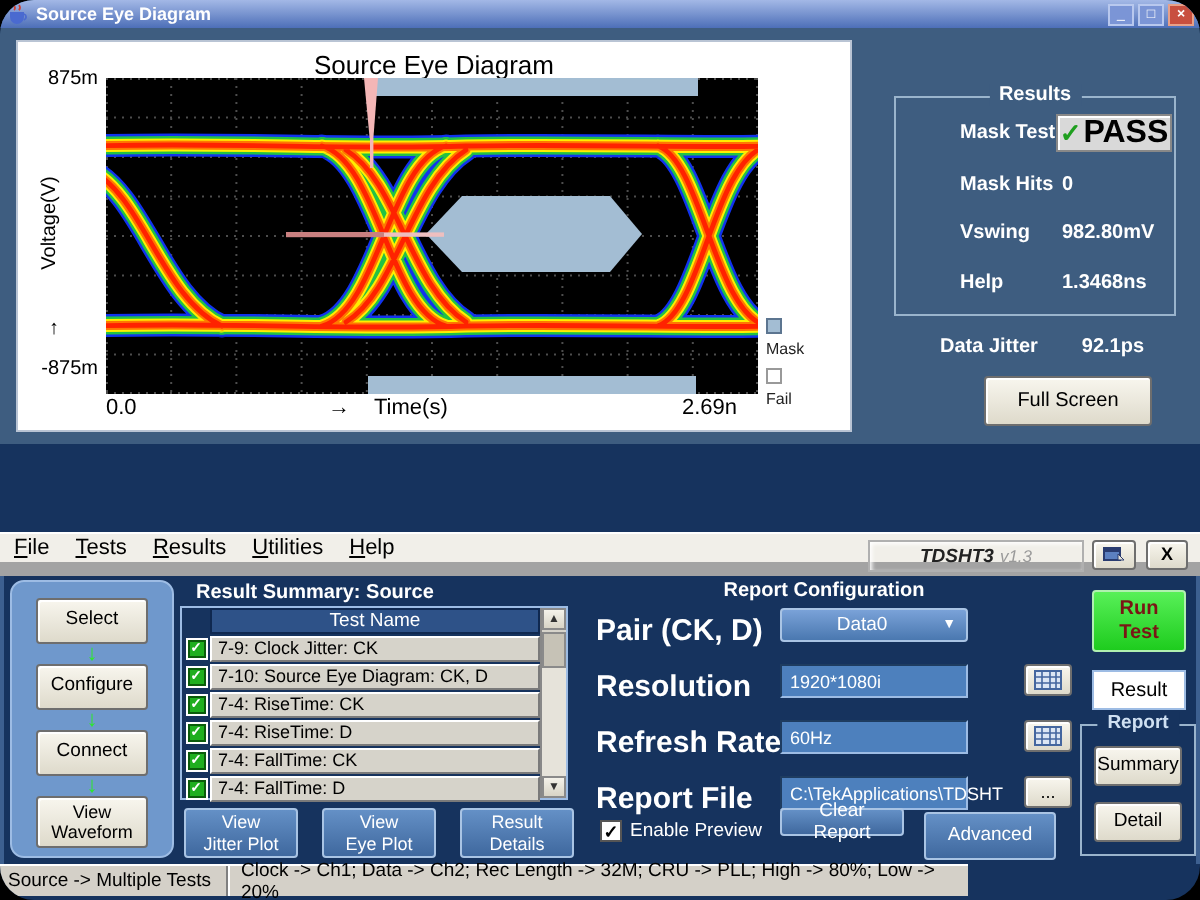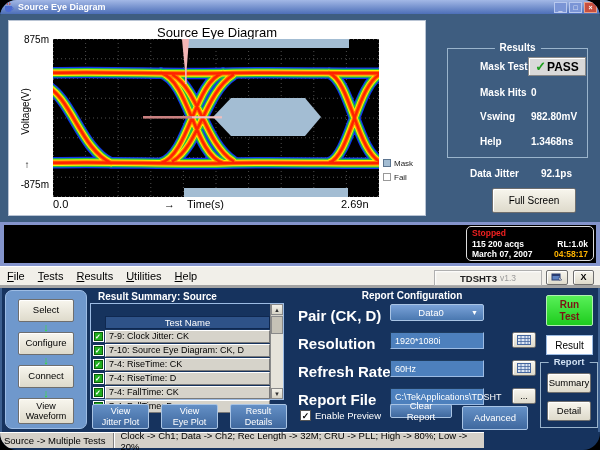--- a/index.html
+++ b/index.html
@@ -22,79 +22,79 @@
   .ylab-top   { position:absolute; left:2px;  top:13px;  width:38px; text-align:right; font-size:10px; color:#000; }
   .ylab-bot   { position:absolute; left:0px;  top:158px; width:40px; text-align:right; font-size:10px; color:#000; }
   .ylab-axis  { position:absolute; left:-24px; top:85px; width:80px; text-align:center; font-size:10px; color:#000;
     transform:rotate(-90deg); }
   .ylab-arrow { position:absolute; left:6px; top:138px; width:24px; text-align:center; font-size:10px; color:#000; }
   .xlab-row   { position:absolute; left:0; top:177px; width:418px; font-size:11px; color:#000; }
   .xlab-left  { position:absolute; left:44px; }
   .xlab-mid   { position:absolute; left:155px; display:flex; gap:12px; }
   .xlab-right { position:absolute; left:332px; }
   .plot-legend { position:absolute; left:374px; top:138px; font-size:8px; color:#222; }
-  .plot-legend .lrow { display:flex; gap:3px; margin-bottom:5px; }
+  .plot-legend .lrow { display:flex; gap:3px; margin-bottom:5px;flex-direction:column; }
   .sw-mask { width:8px; height:8px; background:#a3bdd3; border:1px solid #5c7590; }
   .sw-fail { width:8px; height:8px; background:#fff; border:1px solid #999; }
 
   
   .results-panel { position:absolute; left:427px; top:14px; width:173px; height:208px; color:#fff; }
   .gbox { position:absolute; border:1px solid #9ab4cc; }
   .gbox-label { position:absolute; top:-7px; left:50%; transform:translateX(-50%);
     background:#3e5d80; padding:0 5px; font-size:10px; font-weight:bold; white-space:nowrap; }
   .results-box { left:20px; top:34px; width:141px; height:110px; }
   .r-row { position:absolute; left:8px; width:147px; display:flex; font-size:10px; font-weight:bold;padding-left:24px; }
   .r-val { position:absolute; left:75px; }
   .pass-badge { position:absolute; left:72px; top:-4px; width:58px; height:19px; background:#d9d9d9;
     border:1px solid #888; box-shadow:inset 1px 1px 0 #fff; display:flex; align-items:center; justify-content:center; gap:1px; }
   .pass-check { color:#1f9f1f; font-size:13px; font-weight:bold; }
-  .pass-text { color:#000; font-size:12px; font-weight:bold; }
+  .pass-text { color:#000; font-size:16px; font-weight:bold; }
   .jitter-row { position:absolute; left:43px; top:154px; width:130px; display:flex; gap:22px; font-size:10px; font-weight:bold; }
   .fullscreen-btn { position:absolute; left:65px; top:174px; width:84px; height:25px; font-size:10px; }
 
   .btn-beige { background:linear-gradient(#f8f6ee,#dedacb); border:1px solid #6e6e6e; border-radius:2px;
     box-shadow:inset 1px 1px 0 #fff; color:#000; display:flex; align-items:center; justify-content:center;
     text-align:center; cursor:default; white-space:pre-line; line-height:1.15; }
 
   
   .acq-band { position:absolute; left:0; top:222px; width:600px; height:44px; background:#8494cc; }
   .acq-strip { position:absolute; left:4px; top:3px; right:4px; bottom:3px; background:#000; }
   .acq-box { position:absolute; right:2px; top:1px; width:128px; height:35px; border:1px solid #ddd; border-radius:5px;
     padding:1px 5px; display:flex; flex-direction:column; justify-content:space-between; }
   .acq-row { display:flex; font-size:8.5px; font-weight:bold; color:#fff; line-height:10px; }
   .acq-right { margin-left:auto; }
   .acq-status { color:#ee2020; }
   .acq-time { color:#ffb400; }
 
   
   .menubar { position:absolute; left:0; top:266px; width:600px; height:22px; background:#f1efe9;
-    border-top:1px solid #fff; border-bottom:3px solid #a3a3a3; display:flex; align-items:center; padding-left:7px; gap:13px; }
+    border-top:1px solid #fff; border-bottom:7px solid #a3a3a3; display:flex; align-items:center; padding-left:7px; gap:13px; }
   .menu-item { display:inline-block; font-size:11px; color:#000; cursor:default; }
   .menu-item::first-letter { text-decoration:underline; }
   .app-label { position:absolute; right:58px; top:3px; width:108px; height:16px; border:1px solid #b0b0b0;
-    box-shadow:inset 1px 1px 2px #fff; display:flex; align-items:center; justify-content:center; gap:3px; }
+    box-shadow:inset 1px 1px 2px #fff; display:flex; align-items:center; justify-content:center; gap:3px;font-style:italic; }
   .app-name { font-size:9.5px; font-weight:bold; color:#222; }
   .app-ver { font-size:8.5px; color:#9a9a9a; }
   .mb-btn { position:absolute; top:3px; height:15px; font-size:9px; font-weight:bold; }
   .mb-hide { right:32px; width:22px; }
   .mb-close { right:6px; width:21px; }
 
   
   .main-panel { position:absolute; left:0; top:288px; width:600px; height:144px; background:#16335e;
     border-left:2px solid #3d6090; border-right:2px solid #3d6090; }
 
   .wf-panel { position:absolute; left:3px; top:2px; width:82px; height:139px; background:#6f98cc;
     border:1px solid #9dbce4; border-radius:7px; display:flex; flex-direction:column; align-items:center; padding-top:8px; }
   .wf-btn { width:56px; height:23px; font-size:9.5px; flex:none; }
   .wf-btn.two { height:26px; font-size:9px; }
   .wf-arrow { color:#2ee62e; font-size:11px; line-height:10px; font-weight:bold; flex:none; }
 
   .rs-title { position:absolute; left:96px; top:3px; font-size:10px; font-weight:bold; color:#fff; }
   .rs-list { position:absolute; left:88px; top:15px; width:194px; height:97px; background:#16335e; border:1px solid #9dbce4; display:flex; }
-  .rs-main { flex:1; display:flex; flex-direction:column;margin-top:12px; }
+  .rs-main { flex:1; display:flex; flex-direction:column; }
   .rs-header { height:13px; margin-left:14px; background:#2e5288; border:1px solid #0f2850;
     color:#fff; font-size:9.5px; text-align:center; line-height:11px; }
   .rs-row { display:flex; height:13px; margin-top:1px; }
   .rs-check-cell { width:14px; display:flex; align-items:center; justify-content:center; }
   .rs-check { width:9px; height:9px; background:#1fae1f; border:1px solid #0b5c0b; box-shadow:0 0 0 1px #fff;
     color:#fff; font-size:7px; font-weight:bold; line-height:7px; text-align:center; }
   .rs-name { flex:1; background:#d6d3ca; border:1px solid; border-color:#fff #7a7a7a #7a7a7a #fff;
     font-size:9px; color:#000; padding-left:3px; line-height:11px; }
   .rs-scroll { width:13px; background:#d6d3ca; border-left:1px solid #888; display:flex; flex-direction:column; }
   .rs-scroll .arr { height:11px; font-size:6px; text-align:center; line-height:11px; color:#333;
@@ -239,37 +239,20 @@
         </div>
       </div>
       <div class="jitter-row">
         <span>Data Jitter</span>
         <span>92.1ps</span>
       </div>
       <div class="btn-beige fullscreen-btn">Full Screen</div>
     </div>
   </div>
 
-  <div class="acq-band">
-    <div class="acq-strip">
-      <div class="acq-box">
-        <div class="acq-row">
-            <span class="acq-status">Stopped</span>
-          </div>
-        <div class="acq-row">
-          <span>115 200 acqs</span>
-          <span class="acq-right">RL:1.0k</span>
-        </div>
-        <div class="acq-row">
-          <span>March 07, 2007</span>
-          <span class="acq-right acq-time">04:58:17</span>
-        </div>
-      </div>
-    </div>
-  </div>
 
   <div class="menubar">
     <span class="menu-item">File</span>
     <span class="menu-item">Tests</span>
     <span class="menu-item">Results</span>
     <span class="menu-item">Utilities</span>
     <span class="menu-item">Help</span>
     <span class="app-label">
       <span class="app-name">TDSHT3</span>
       <span class="app-ver">v1.3</span>

